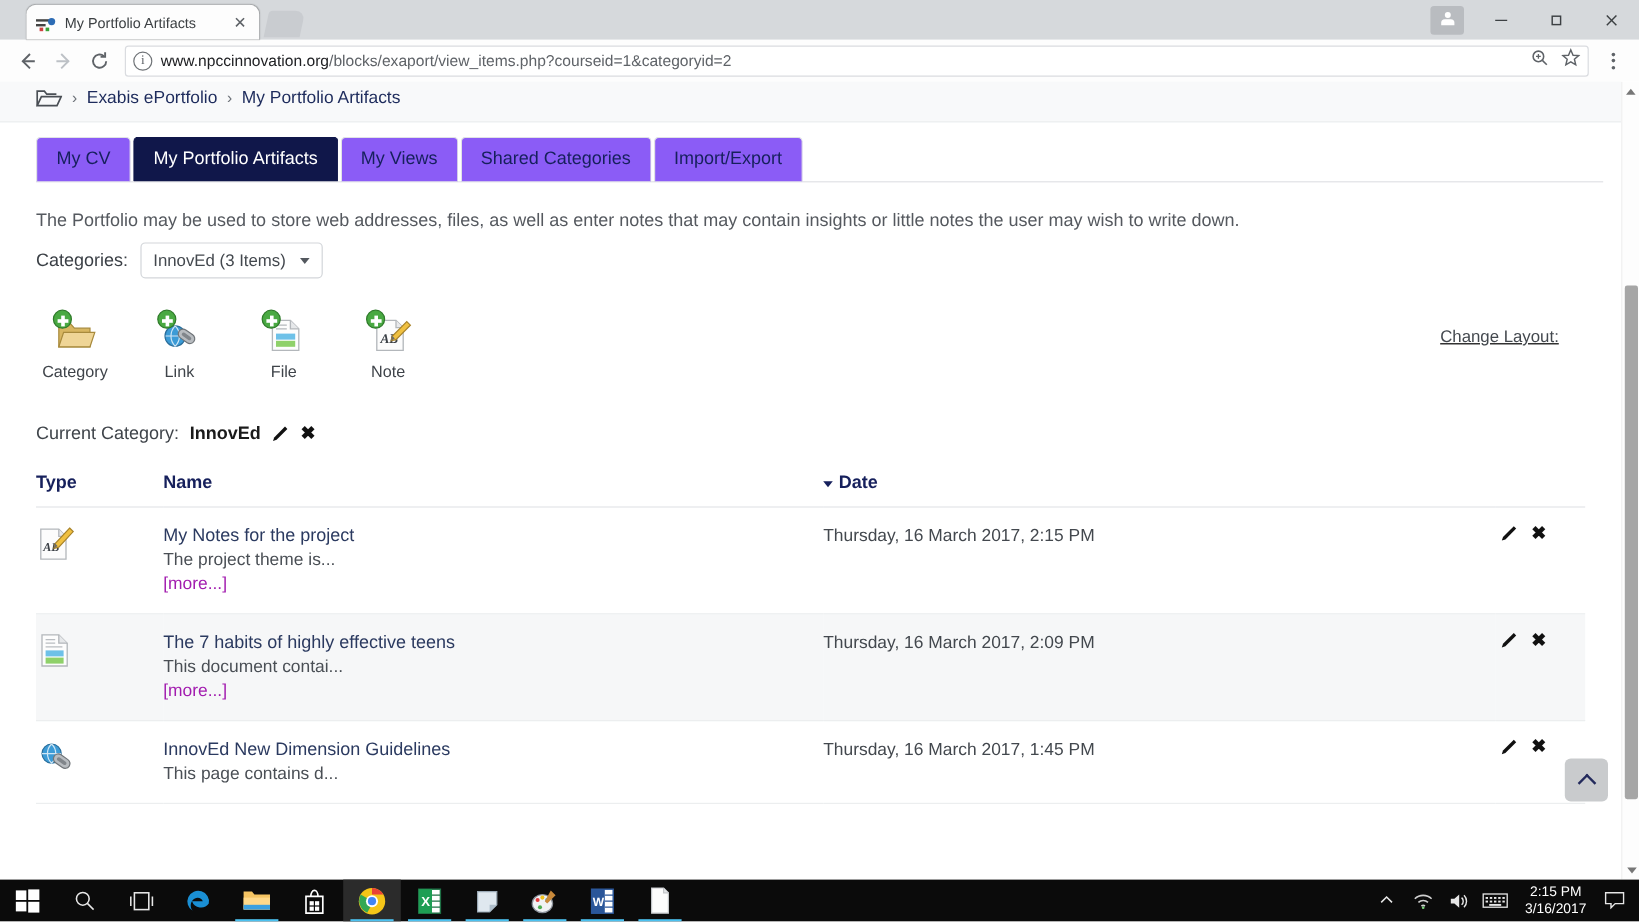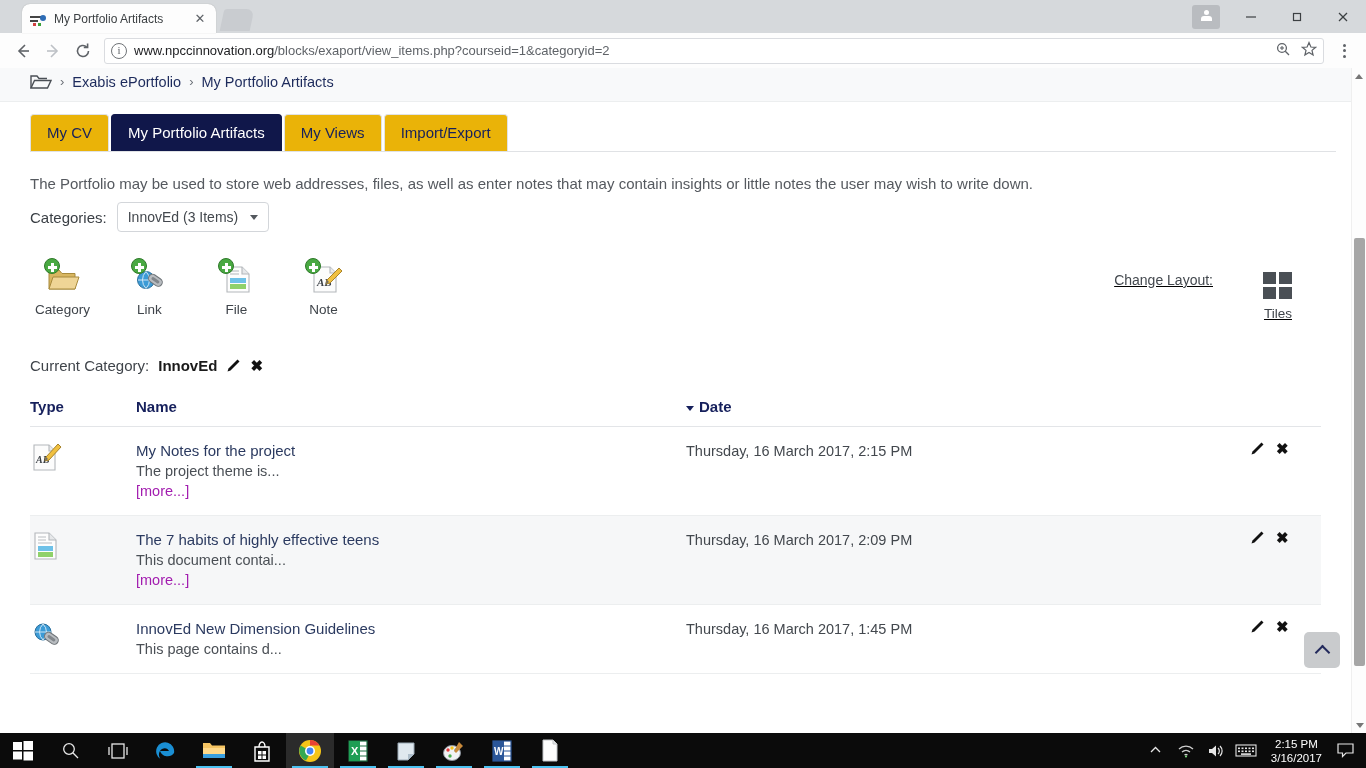--- a/index.html
+++ b/index.html
@@ -83,21 +83,21 @@
   .bc-folder { width: 22px; height: 18px; position: relative; }
   .bc-folder svg { display:block; }
   .bc-sep { color: #6b7077; font-size: 13px; }
   .bc-link { color: #1d2b5c; font-size: 14.5px; }
   .bc-current { color: #1d2b5c; font-size: 14.5px; }
 
   .tabs-row { display: flex; padding: 12px 0 0 30px; gap: 2px; position: relative; }
   .ptab {
     border: 1px solid #e0e2e5; border-bottom: none;
     border-radius: 4px 4px 0 0; padding: 9px 16px;
-    font-size: 15px; color: #16205c; background: #eab308;
+    font-size: 15px; color: #16205c; background: #8b5cf6;
     white-space: nowrap; line-height: 18px;
   }
   .ptab.active { background: #10174a; color: #fff; border-color: #10174a; font-weight: 400; }
   .tabs-underline { height: 1px; background: #e0e2e5; margin: 0 15px 0 30px; }
 
   .intro {
     font-size: 15px; color: #55595f; padding: 22px 30px 0 30px; line-height: 20px;
   }
   .cats-row { display: flex; align-items: center; gap: 10px; padding: 8px 30px 0 30px; }
   .cats-label { font-size: 15px; color: #3a3f45; }
@@ -282,20 +282,21 @@
         <span class="bc-sep">›</span>
         <span class="bc-link">Exabis ePortfolio</span>
         <span class="bc-sep">›</span>
         <span class="bc-current">My Portfolio Artifacts</span>
       </div>
 
       <div class="tabs-row">
         <div class="ptab">My CV</div>
         <div class="ptab active">My Portfolio Artifacts</div>
         <div class="ptab">My Views</div>
+        <div class="ptab">Shared Categories</div>
         <div class="ptab">Import/Export</div>
       </div>
       <div class="tabs-underline"></div>
 
       <div class="intro">The Portfolio may be used to store web addresses, files, as well as enter notes that may contain insights or little notes the user may wish to write down.</div>
 
       <div class="cats-row">
         <span class="cats-label">Categories:</span>
         <div class="cat-select">
           <span>InnovEd (3 Items)</span>
@@ -351,29 +352,20 @@
                 <path d="M36 10 L39 13 L27 25 L23 26 L24 22 Z" fill="#f0c040" stroke="#a8832a" stroke-width="1"></path>
                 <path d="M23 26 L24 22 L26 24 Z" fill="#6b6b6b"></path>
               </svg>
             </span>
             <span class="tool-cap">Note</span>
           </div>
         </div>
 
         <div class="layout-box">
           <span class="layout-label">Change Layout:</span>
-          <div class="layout-item" style="width:86px">
-            <span class="tiles-ico">
-                <i></i>
-                <i></i>
-                <i></i>
-                <i></i>
-              </span>
-            <span class="lcap">Tiles</span>
-          </div>
         </div>
       </div>
 
       <div class="curcat">
         <span class="curcat-label">Current Category:</span>
         <span class="curcat-name">InnovEd</span>
         <span class="ico-pencil">
           <svg width="15" height="15" viewBox="0 0 15 15">
               <path d="M11.5 1.5 L13.5 3.5 L4.5 12.5 L1.5 13.5 L2.5 10.5 Z" fill="#111"></path>
             </svg>

